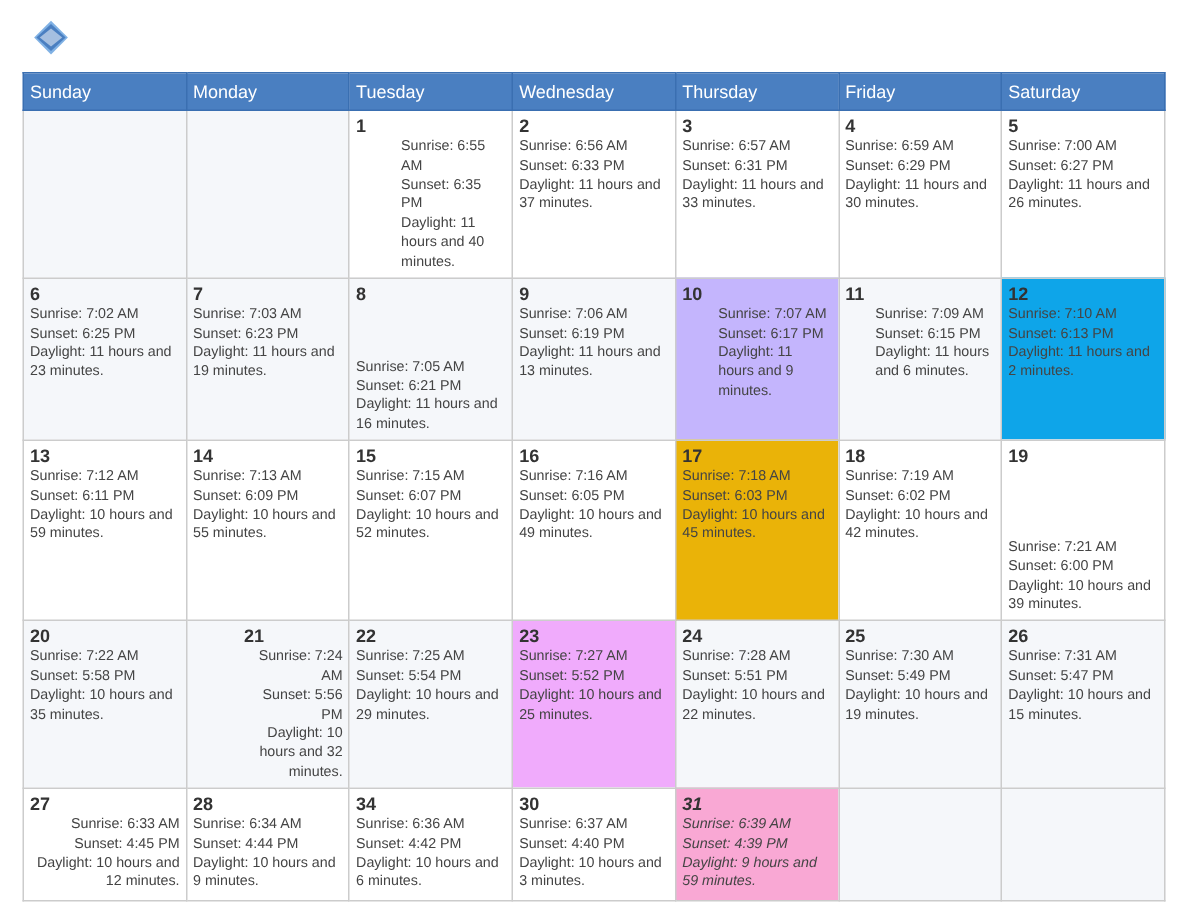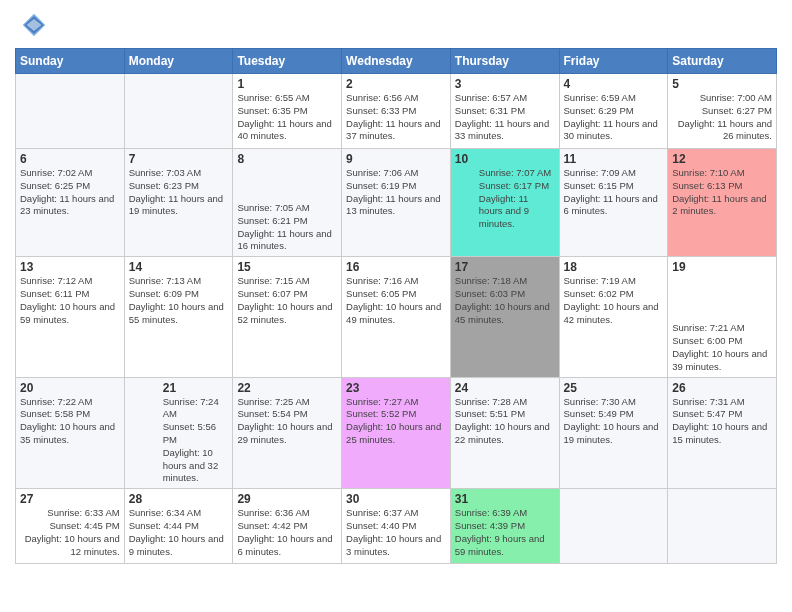--- a/index.html
+++ b/index.html
@@ -65,21 +65,21 @@
       width: 100%;
       border-collapse: collapse;
       font-size: 10.5px;
     }
     .calendar th {
       background-color: #4a7fc1;
       color: #fff;
       padding: 5px 4px;
       text-align: left;
       font-size: 12px;
-      font-weight: bold;
+      font-weight: normal;
       border: 1px solid #3a6fb1;
       margin-top: 28px;
     }
     .calendar td {
       border: 1px solid #ccc;
       vertical-align: top;
       padding: 3px 4px;
       width: calc(100% / 7);
       min-height: 75px;
       height: 75px;
@@ -140,21 +140,21 @@
           <th>Friday</th>
           <th>Saturday</th>
         </tr>
     </thead>
     <tbody id="calendar-body">
     <tr>
           <td class="empty-cell"></td>
           <td class="empty-cell"></td>
           <td style="background: rgb(255, 255, 255);">
             <span class="day-num">1</span>
-            <div class="day-info" style="white-space: pre-line;">Sunrise: 6:55 AM
+            <div class="day-info" style="white-space: pre-line; margin-left: 30px;">Sunrise: 6:55 AM
 Sunset: 6:35 PM
 Daylight: 11 hours and 40 minutes.</div>
           </td>
           <td style="background: rgb(255, 255, 255);">
             <span class="day-num">2</span>
             <div class="day-info" style="white-space: pre-line;">Sunrise: 6:56 AM
 Sunset: 6:33 PM
 Daylight: 11 hours and 37 minutes.</div>
           </td>
           <td style="background: rgb(255, 255, 255);">
@@ -164,21 +164,21 @@
 Daylight: 11 hours and 33 minutes.</div>
           </td>
           <td style="background: rgb(255, 255, 255);">
             <span class="day-num">4</span>
             <div class="day-info" style="white-space: pre-line;">Sunrise: 6:59 AM
 Sunset: 6:29 PM
 Daylight: 11 hours and 30 minutes.</div>
           </td>
           <td style="background: rgb(255, 255, 255);">
             <span class="day-num">5</span>
-            <div class="day-info" style="white-space: pre-line; text-align: right;">Sunrise: 7:00 AM
+            <div class="day-info" style="white-space: pre-line;">Sunrise: 7:00 AM
 Sunset: 6:27 PM
 Daylight: 11 hours and 26 minutes.</div>
           </td>
         </tr>
         <tr>
           <td style="background: rgb(245, 247, 250);">
             <span class="day-num">6</span>
             <div class="day-info" style="white-space: pre-line;">Sunrise: 7:02 AM
 Sunset: 6:25 PM
 Daylight: 11 hours and 23 minutes.</div>
@@ -194,33 +194,33 @@
             <div class="day-info" style="white-space: pre-line; margin-top: 36px;">Sunrise: 7:05 AM
 Sunset: 6:21 PM
 Daylight: 11 hours and 16 minutes.</div>
           </td>
           <td style="background: rgb(245, 247, 250);">
             <span class="day-num">9</span>
             <div class="day-info" style="white-space: pre-line;">Sunrise: 7:06 AM
 Sunset: 6:19 PM
 Daylight: 11 hours and 13 minutes.</div>
           </td>
-          <td style="background: #5eead4;">
+          <td style="background: #c4b5fd;">
             <span class="day-num">10</span>
             <div class="day-info" style="white-space: pre-line; margin-left: 24px;">Sunrise: 7:07 AM
 Sunset: 6:17 PM
 Daylight: 11 hours and 9 minutes.</div>
           </td>
           <td style="background: rgb(245, 247, 250);">
             <span class="day-num">11</span>
-            <div class="day-info" style="white-space: pre-line;">Sunrise: 7:09 AM
+            <div class="day-info" style="white-space: pre-line; margin-left: 20px;">Sunrise: 7:09 AM
 Sunset: 6:15 PM
 Daylight: 11 hours and 6 minutes.</div>
           </td>
-          <td style="background: #fca5a5;">
+          <td style="background: #0ea5e9;">
             <span class="day-num">12</span>
             <div class="day-info" style="white-space: pre-line;">Sunrise: 7:10 AM
 Sunset: 6:13 PM
 Daylight: 11 hours and 2 minutes.</div>
           </td>
         </tr>
         <tr>
           <td style="background: rgb(255, 255, 255);">
             <span class="day-num">13</span>
             <div class="day-info" style="white-space: pre-line;">Sunrise: 7:12 AM
@@ -238,21 +238,21 @@
             <div class="day-info" style="white-space: pre-line;">Sunrise: 7:15 AM
 Sunset: 6:07 PM
 Daylight: 10 hours and 52 minutes.</div>
           </td>
           <td style="background: rgb(255, 255, 255);">
             <span class="day-num">16</span>
             <div class="day-info" style="white-space: pre-line;">Sunrise: 7:16 AM
 Sunset: 6:05 PM
 Daylight: 10 hours and 49 minutes.</div>
           </td>
-          <td style="background: #a3a3a3;">
+          <td style="background: #eab308;">
             <span class="day-num">17</span>
             <div class="day-info" style="white-space: pre-line;">Sunrise: 7:18 AM
 Sunset: 6:03 PM
 Daylight: 10 hours and 45 minutes.</div>
           </td>
           <td style="background: rgb(255, 255, 255);">
             <span class="day-num">18</span>
             <div class="day-info" style="white-space: pre-line;">Sunrise: 7:19 AM
 Sunset: 6:02 PM
 Daylight: 10 hours and 42 minutes.</div>
@@ -266,21 +266,21 @@
         </tr>
         <tr>
           <td style="background: rgb(245, 247, 250);">
             <span class="day-num">20</span>
             <div class="day-info" style="white-space: pre-line;">Sunrise: 7:22 AM
 Sunset: 5:58 PM
 Daylight: 10 hours and 35 minutes.</div>
           </td>
           <td style="background: rgb(245, 247, 250); padding-left: 38px;">
             <span class="day-num">21</span>
-            <div class="day-info" style="white-space: pre-line;">Sunrise: 7:24 AM
+            <div class="day-info" style="white-space: pre-line; text-align: right;">Sunrise: 7:24 AM
 Sunset: 5:56 PM
 Daylight: 10 hours and 32 minutes.</div>
           </td>
           <td style="background: rgb(245, 247, 250);">
             <span class="day-num">22</span>
             <div class="day-info" style="white-space: pre-line;">Sunrise: 7:25 AM
 Sunset: 5:54 PM
 Daylight: 10 hours and 29 minutes.</div>
           </td>
           <td style="background: #f0abfc;">
@@ -315,32 +315,32 @@
 Sunset: 4:45 PM
 Daylight: 10 hours and 12 minutes.</div>
           </td>
           <td style="background: rgb(255, 255, 255);">
             <span class="day-num">28</span>
             <div class="day-info" style="white-space: pre-line;">Sunrise: 6:34 AM
 Sunset: 4:44 PM
 Daylight: 10 hours and 9 minutes.</div>
           </td>
           <td style="background: rgb(255, 255, 255);">
-            <span class="day-num">29</span>
+            <span class="day-num">34</span>
             <div class="day-info" style="white-space: pre-line;">Sunrise: 6:36 AM
 Sunset: 4:42 PM
 Daylight: 10 hours and 6 minutes.</div>
           </td>
           <td style="background: rgb(255, 255, 255);">
             <span class="day-num">30</span>
             <div class="day-info" style="white-space: pre-line;">Sunrise: 6:37 AM
 Sunset: 4:40 PM
 Daylight: 10 hours and 3 minutes.</div>
           </td>
-          <td style="background: #86efac;">
+          <td style="background: #f9a8d4; font-style: italic;">
             <span class="day-num">31</span>
             <div class="day-info" style="white-space: pre-line;">Sunrise: 6:39 AM
 Sunset: 4:39 PM
 Daylight: 9 hours and 59 minutes.</div>
           </td>
           <td class="empty-cell"></td>
           <td class="empty-cell"></td>
         </tr>
       </tbody>
   </table>

